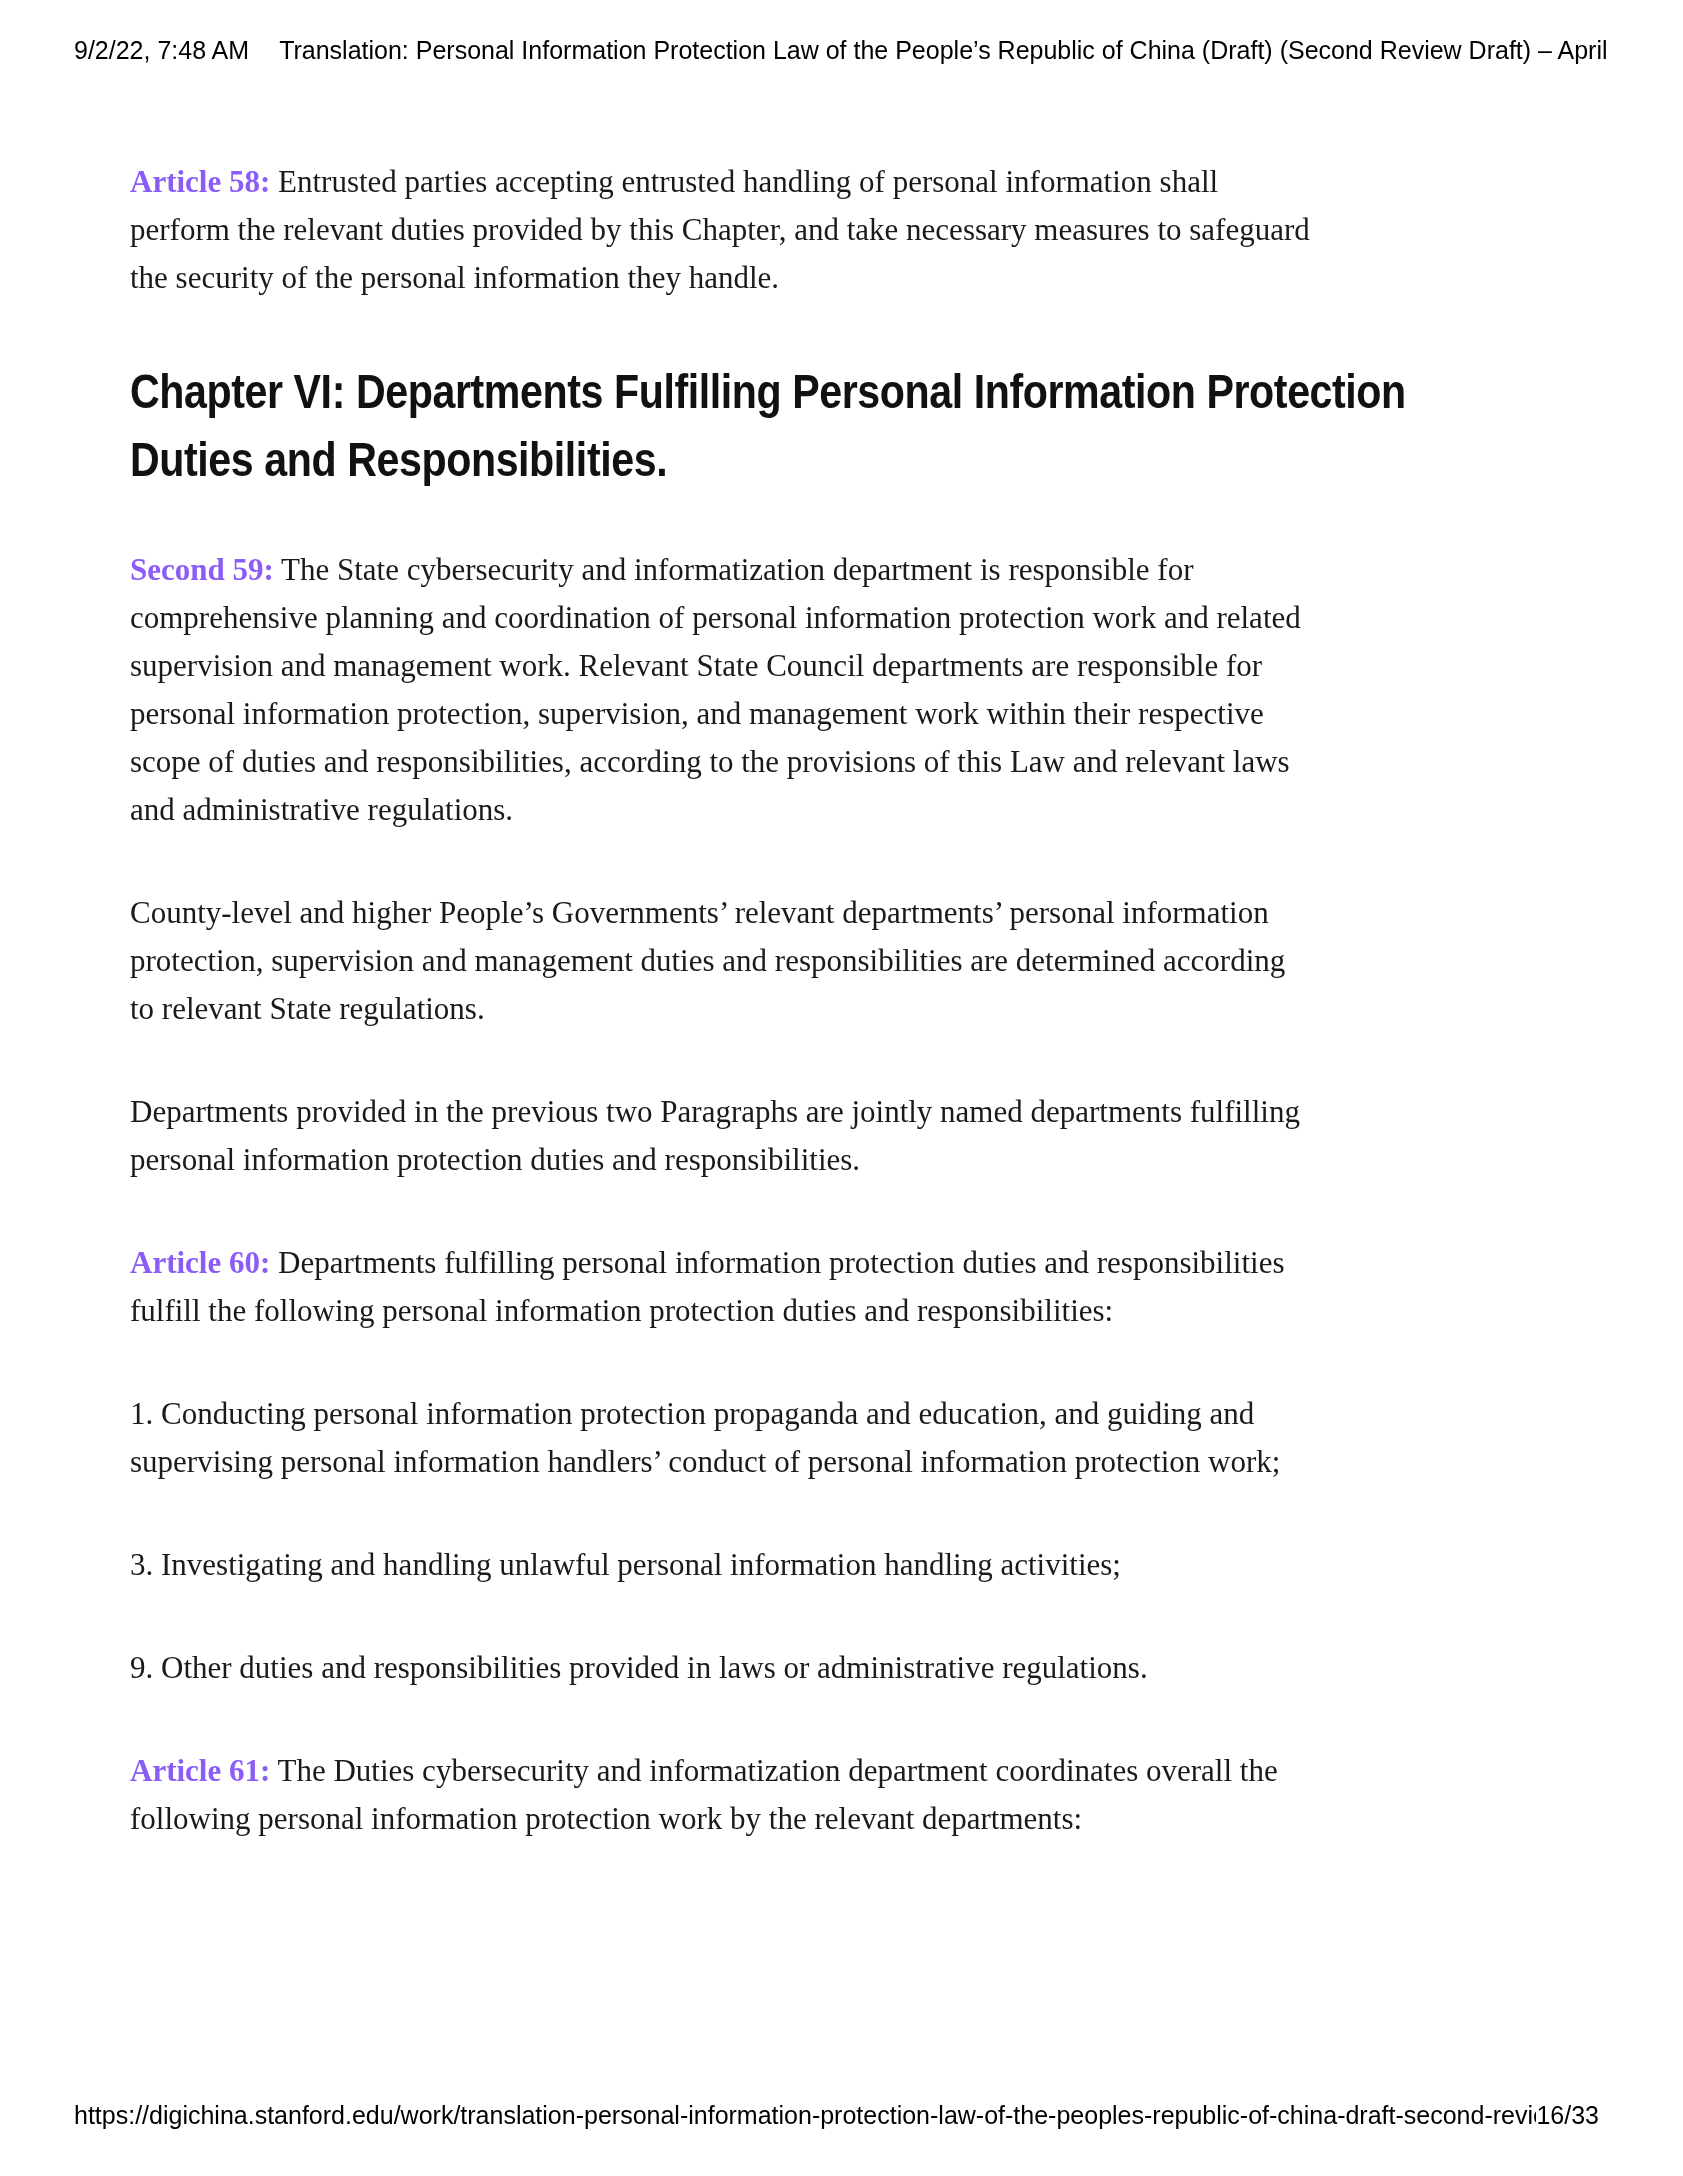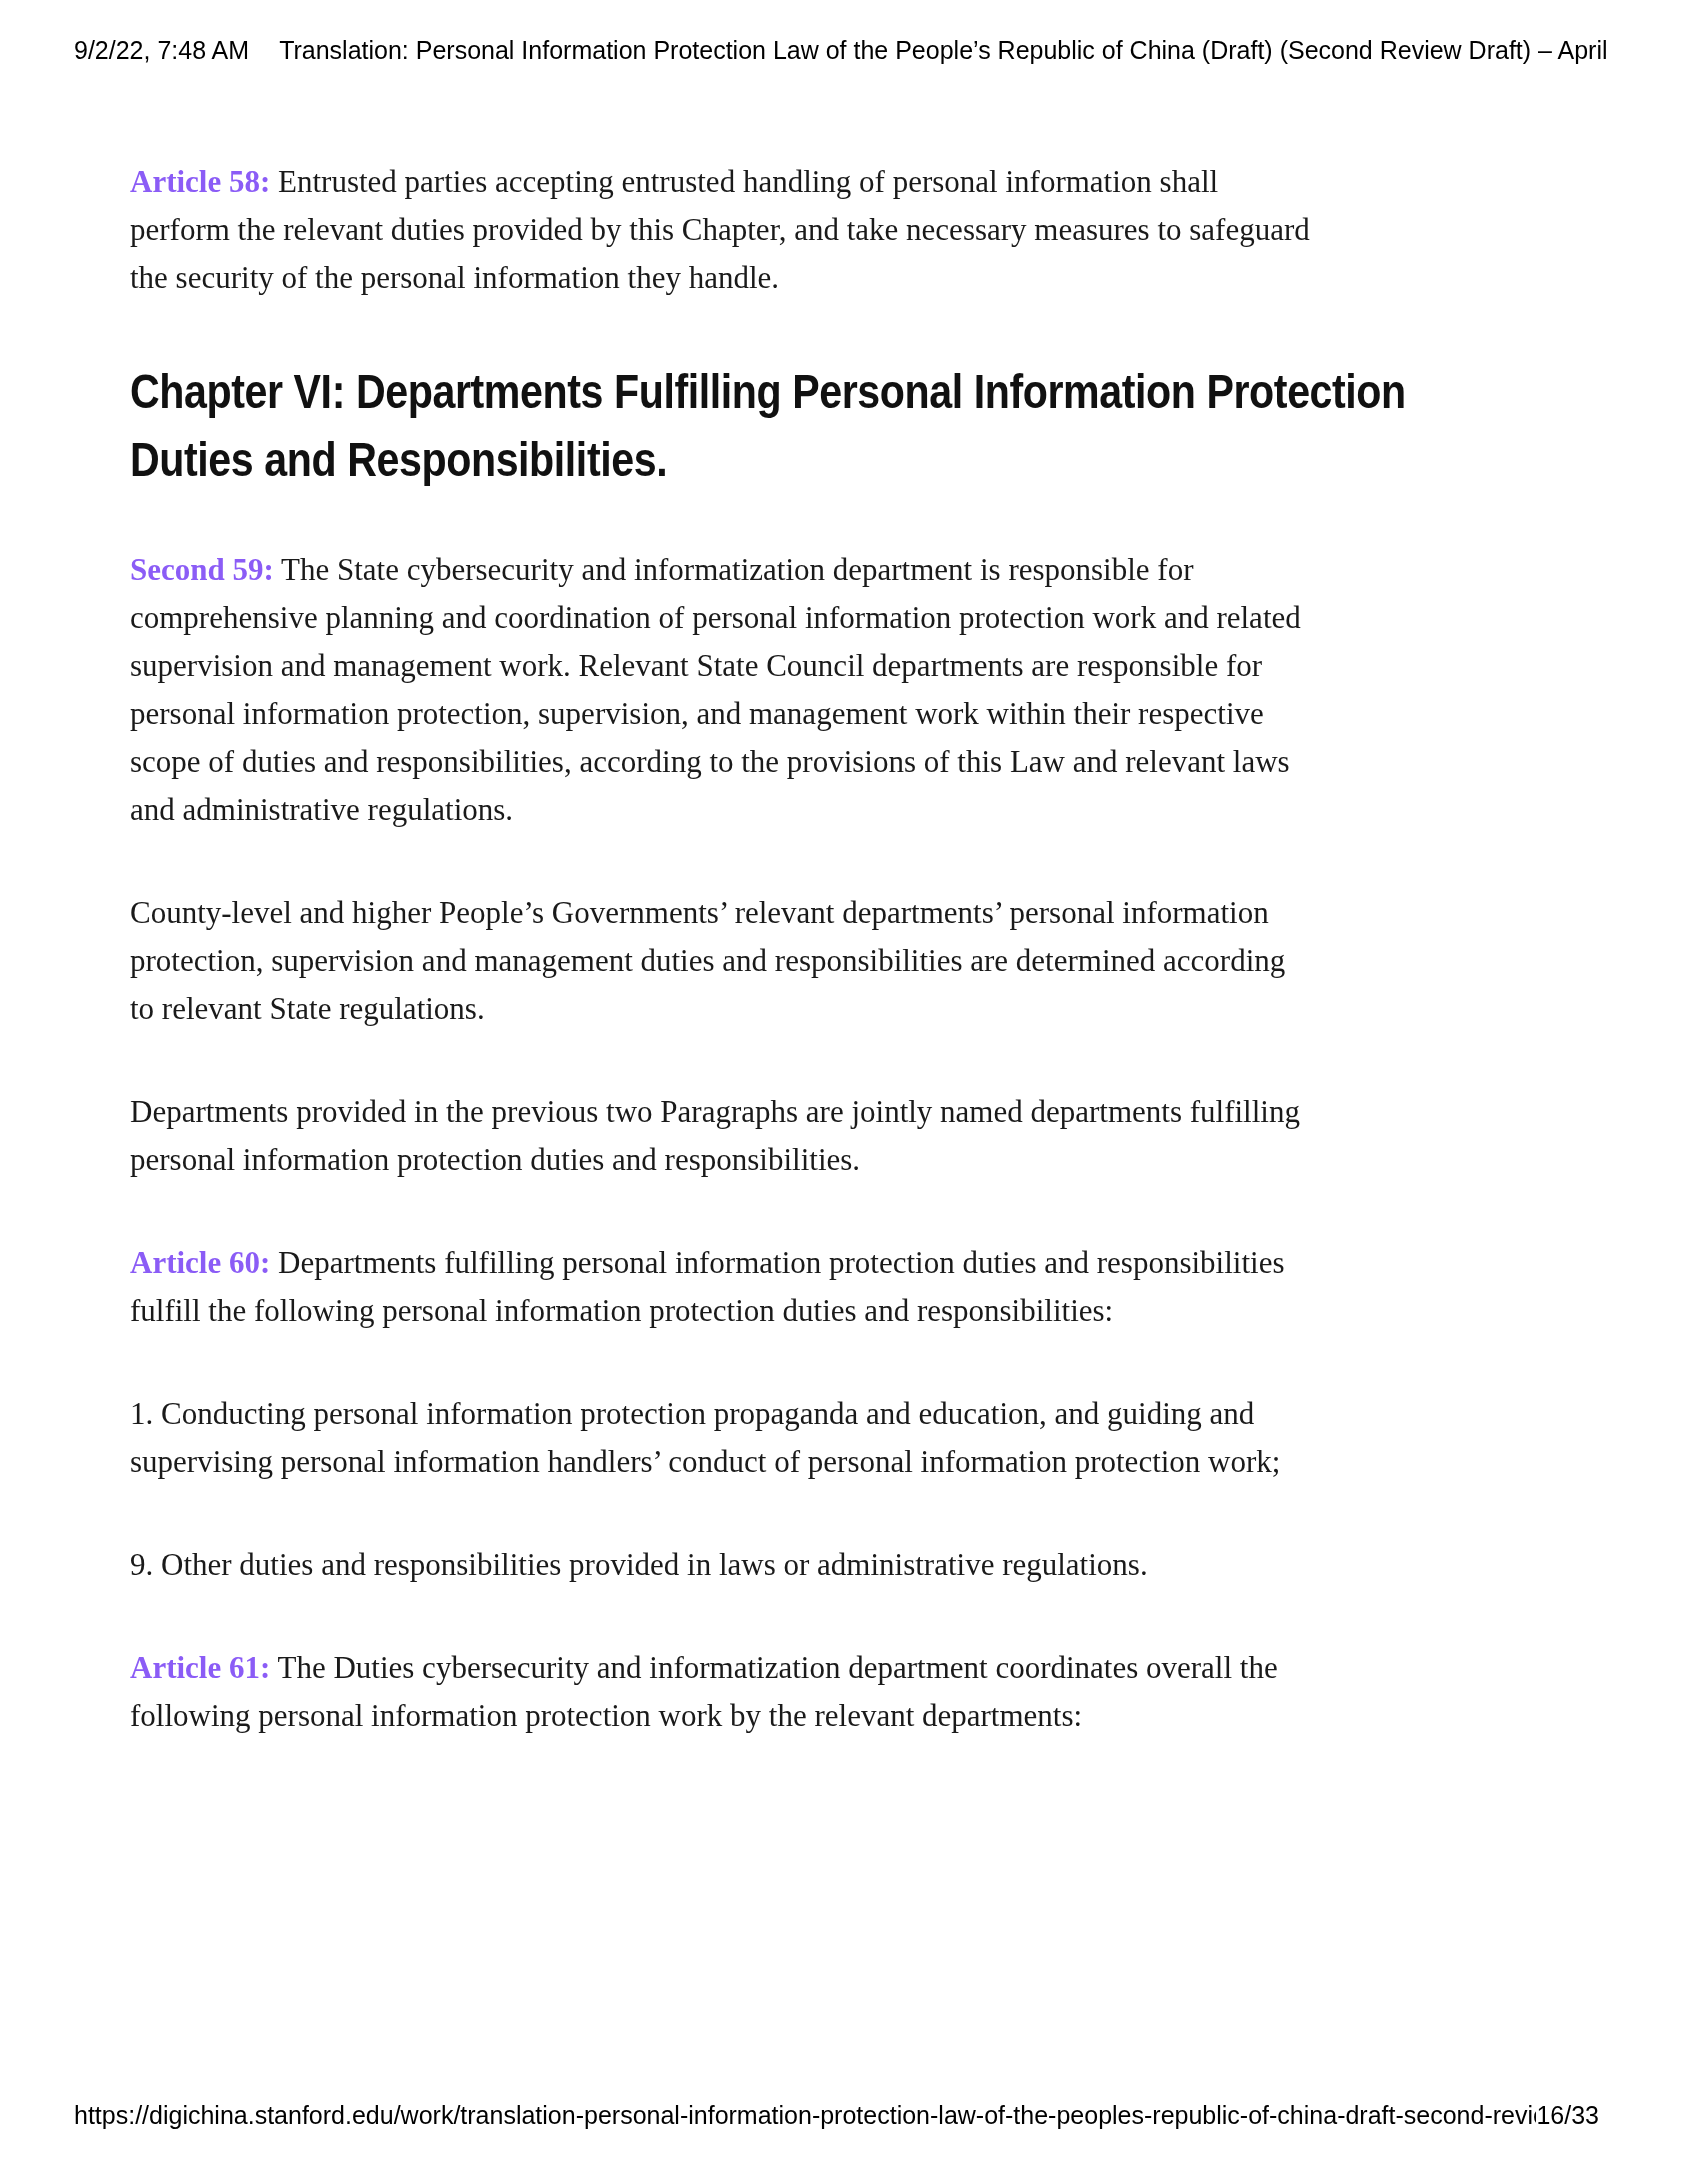--- a/index.html
+++ b/index.html
@@ -120,20 +120,21 @@
     <p class="para">Departments provided in the previous two Paragraphs are jointly named departments fulfilling
 personal information protection duties and responsibilities.</p>
 
     <p class="para"><strong>Article 60:</strong><span> Departments fulfilling personal information protection duties and responsibilities
 fulfill the following personal information protection duties and responsibilities:</span></p>
 
     <p class="para">1. Conducting personal information protection propaganda and education, and guiding and
 supervising personal information handlers’ conduct of personal information protection work;</p>
 
 
+    <p class="para">3. Investigating and handling unlawful personal information handling activities;</p>
 
     <p class="para">9. Other duties and responsibilities provided in laws or administrative regulations.</p>
 
     <p class="para"><strong>Article 61:</strong><span> The Duties cybersecurity and informatization department coordinates overall the
 following personal information protection work by the relevant departments:</span></p>
 
   </main>
 
   <footer class="print-footer">
     <span class="ftr-url">https://digichina.stanford.edu/work/translation-personal-information-protection-law-of-the-peoples-republic-of-china-draft-second-review-draft/</span>

